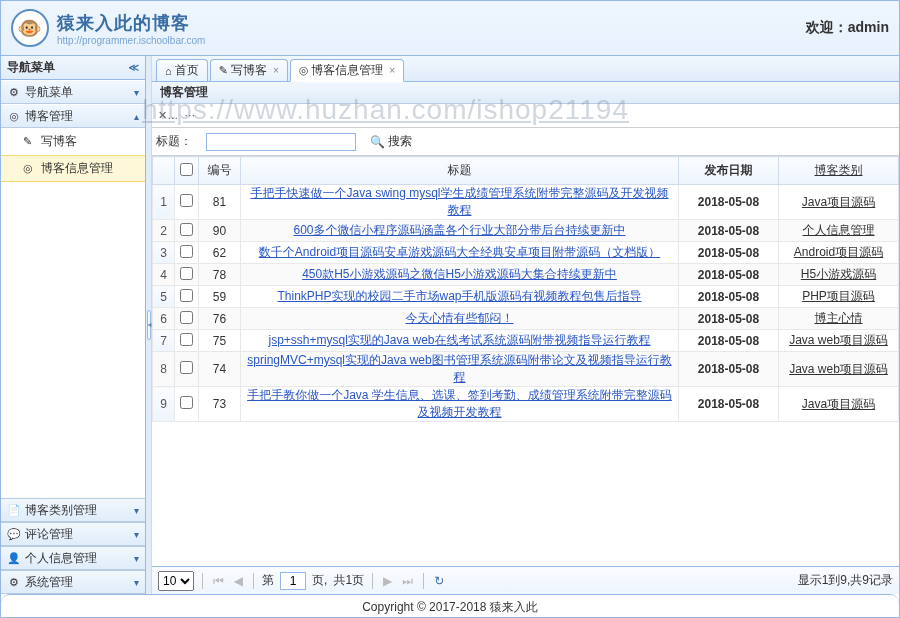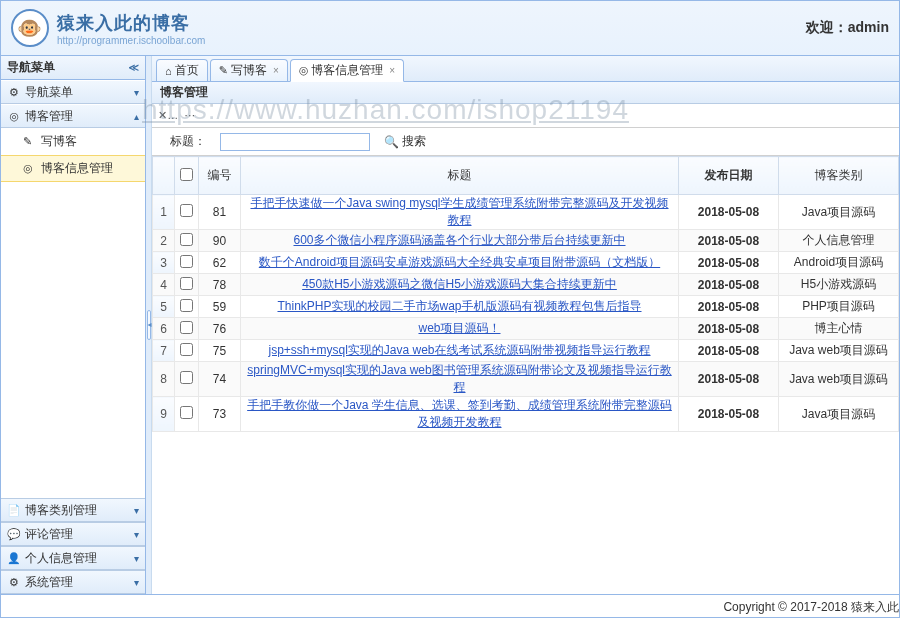--- a/index.html
+++ b/index.html
@@ -39,46 +39,46 @@
     .tab .t-icon { font-size: 11px; }
     .tab .t-close { font-size: 10px; color: #888; margin-left: 3px; }
     
     .panel-title { height: 22px; background: linear-gradient(#f1f7fe, #e0ecfa); border-bottom: 1px solid #b8cce4; padding: 0 8px; display: flex; align-items: center; font-weight: bold; }
     
     .watermark { position: absolute; top: 38px; left: -10px; font-size: 28px; color: rgba(120,140,160,0.35); font-family: Arial; letter-spacing: 1px; pointer-events: none; z-index: 5; text-decoration: underline; }
     
     .toolbar { height: 24px; border-bottom: 1px solid #d0d0d0; display: flex; align-items: center; padding: 0 6px; gap: 6px; }
     .toolbar .tb-icon { font-size: 11px; color: #555; cursor: pointer; }
     
-    .searchbar { height: 28px; display: flex; align-items: center; padding: 0 18px; gap: 14px; border-bottom: 1px solid #d0d0d0; }
+    .searchbar { height: 28px; display: flex; align-items: center; padding: 0 4px; gap: 14px; border-bottom: 1px solid #d0d0d0; }
     .searchbar input { width: 150px; height: 18px; border: 1px solid #95b8e7; padding: 0 3px; font-size: 12px; }
     .searchbar .sbtn { display: flex; align-items: center; gap: 3px; cursor: pointer; font-size: 12px; }
     
     .grid { flex: 1; overflow: auto; }
     .grid table { width: 100%; border-collapse: collapse; }
-    .grid th { background: linear-gradient(#fafcff, #eef5fd); border: 1px solid #d0dceb; height: 38px; font-weight: normal; font-size: 12px; }
+    .grid th { background: linear-gradient(#fafcff, #eef5fd); border: 1px solid #d0dceb; height: 28px; font-weight: normal; font-size: 12px; }
     .grid td { border: 1px solid #e8e8e8; height: 22px; text-align: center; font-size: 12px; padding: 0 4px; }
     .grid tr.alt td { background: #fafafa; }
     .grid .rownumber { background: linear-gradient(#fafcff, #eef5fd); width: 22px; color: #555; }
     .grid .cb-col { width: 24px; }
     .grid .id-col { width: 42px; }
     .grid .date-col { width: 100px; font-weight: bold; }
-    .grid .cat-col { width: 120px; }
+    .grid .cat-col { width: 120px; text-decoration: underline; }
     .grid a { color: #2a57c5; text-decoration: underline; }
     .grid input[type=checkbox] { cursor: pointer; }
     
     .pager { height: 28px; border-top: 1px solid #95b8e7; background: linear-gradient(#fafcff, #eef5fd); display: flex; align-items: center; padding: 0 6px; gap: 6px; font-size: 12px; }
     .pager select { height: 20px; font-size: 12px; }
     .psep { width: 1px; height: 16px; background: #c0c0c0; margin: 0 2px; }
     .pbtn { color: #3a6ea5; cursor: pointer; padding: 0 2px; font-size: 12px; }
     .pbtn.disabled { color: #bbb; }
     .pinput { width: 26px; height: 18px; border: 1px solid #95b8e7; text-align: center; font-size: 12px; }
     .pager .info { margin-left: auto; }
     
-    .footer { height: 24px; border-top: 1px solid #95b8e7; background: #fff; text-align: right; line-height: 24px; font-size: 12px; }
+    .footer { height: 24px; border-top: 1px solid #95b8e7; background: #fff; text-align: center; line-height: 24px; font-size: 12px; border-radius: 9px; }
   </style>
 </head>
 <body>
 
 <div class="outer">
   <div class="header">
     <div class="logo-block">
       <div class="logo-img">
           <span>🐵</span>
         </div>
@@ -231,21 +231,21 @@
                 <td class="cb-col"><input type="checkbox" style=""></td>
                 <td class="id-col">59</td>
                 <td><a href="#">ThinkPHP实现的校园二手市场wap手机版源码有视频教程包售后指导</a></td>
                 <td class="date-col">2018-05-08</td>
                 <td class="cat-col">PHP项目源码</td>
               </tr>
               <tr class="alt">
                 <td class="rownumber">6</td>
                 <td class="cb-col"><input type="checkbox" style=""></td>
                 <td class="id-col">76</td>
-                <td><a href="#">web项目源码！</a></td>
+                <td><a href="#">今天心情有些郁闷！</a></td>
                 <td class="date-col">2018-05-08</td>
                 <td class="cat-col">博主心情</td>
               </tr>
               <tr>
                 <td class="rownumber">7</td>
                 <td class="cb-col"><input type="checkbox" style=""></td>
                 <td class="id-col">75</td>
                 <td><a href="#">jsp+ssh+mysql实现的Java web在线考试系统源码附带视频指导运行教程</a></td>
                 <td class="date-col">2018-05-08</td>
                 <td class="cat-col">Java web项目源码</td>
@@ -263,17 +263,34 @@
                 <td class="cb-col"><input type="checkbox" style=""></td>
                 <td class="id-col">73</td>
                 <td><a href="#">手把手教你做一个Java 学生信息、选课、签到考勤、成绩管理系统附带完整源码及视频开发教程</a></td>
                 <td class="date-col">2018-05-08</td>
                 <td class="cat-col">Java项目源码</td>
               </tr>
             </tbody>
         </table>
       </div>
 
+      <div class="pager">
+        <select><option>10</option></select>
+        <span class="psep"></span>
+        <span class="pbtn disabled">⏮</span>
+        <span class="pbtn disabled">◀</span>
+        <span class="psep"></span>
+        <span>第</span>
+        <input class="pinput" value="1" style="">
+        <span>页,</span>
+        <span>共1页</span>
+        <span class="psep"></span>
+        <span class="pbtn disabled">▶</span>
+        <span class="pbtn disabled">⏭</span>
+        <span class="psep"></span>
+        <span class="pbtn">↻</span>
+        <span class="info">显示1到9,共9记录</span>
+      </div>
     </div>
   </div>
 
   <div class="footer">Copyright © 2017-2018 猿来入此</div>
 </div>
 
 </body></html>

